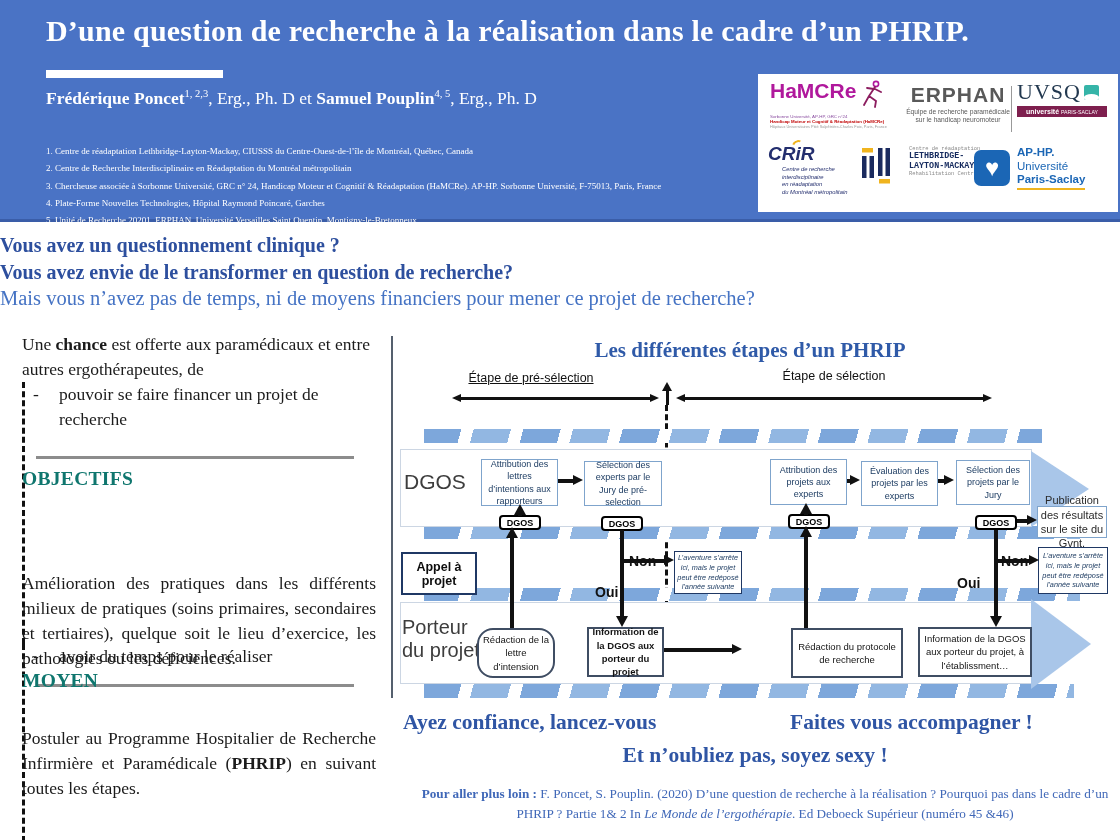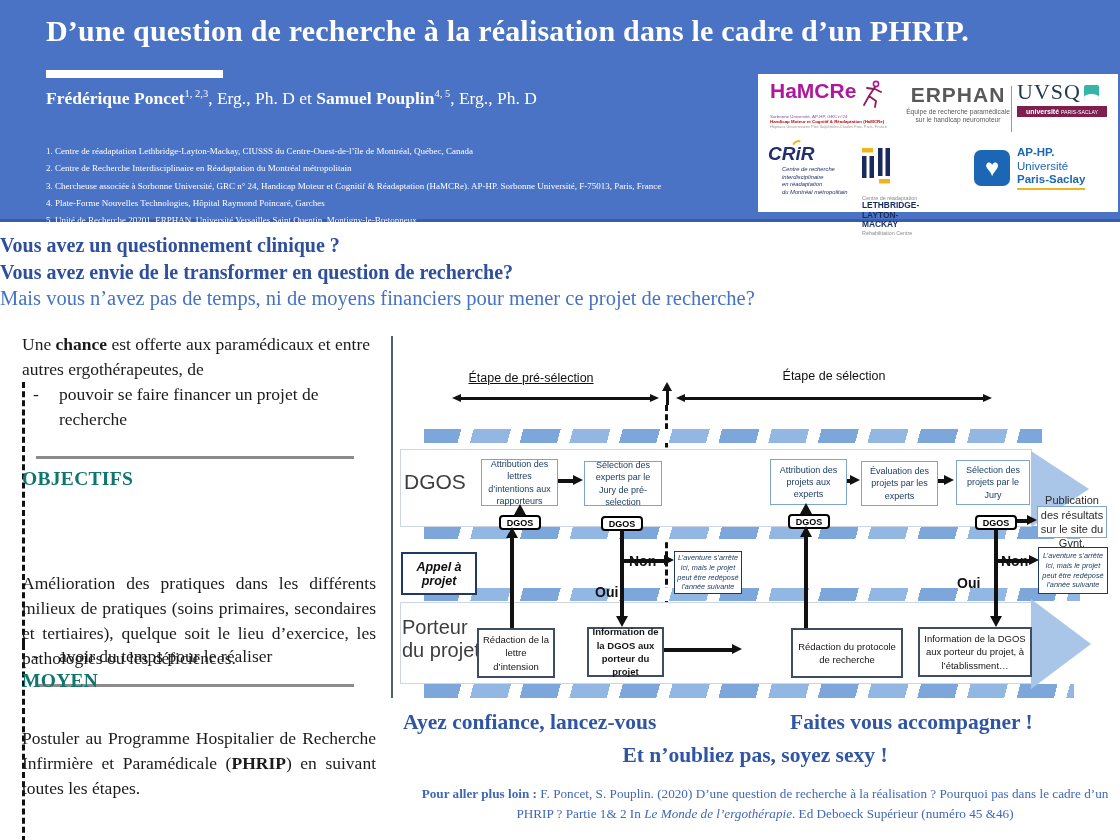--- a/index.html
+++ b/index.html
@@ -37,21 +37,21 @@
   .uvsq-mark:after{content:"";position:absolute;left:0;bottom:0;width:15px;height:6px;background:#fff;border-radius:50% 50% 0 0;}
   .uvsq-band{margin-top:3px;width:90px;background:#7e1f4e;color:#fff;text-align:center;
              font-family:"Liberation Sans",sans-serif;font-size:7px;padding:2px 0;}
   .uvsq-band .b1{font-weight:bold;}
   .uvsq-band .b2{font-size:5.2px;}
   .crir{left:10px;top:70px;width:92px;font-family:"Liberation Sans",sans-serif;}
   .crir-name{font-style:italic;font-weight:bold;font-size:19px;color:#232e6e;line-height:1;position:relative;}
   .crir-acc{position:absolute;left:24px;top:-4px;width:9px;height:9px;border:2.5px solid transparent;
             border-top:2.5px solid #f0b41e;border-radius:50%;transform:rotate(-25deg);}
   .crir-sub{font-size:5.8px;font-style:italic;color:#232e6e;line-height:1.3;margin-top:3px;margin-left:14px;}
-  .llm{left:104px;top:72px;display:flex;gap:7px;font-family:Liberation Sans, sans-serif;flex-direction:column;}
+  .llm{left:104px;top:72px;display:flex;gap:13px;font-family:Liberation Mono, monospace;}
   .llm-text{width:72px;}
   .llm-top{font-size:5.4px;color:#8a8a8a;}
   .llm-name{font-size:8.4px;font-weight:bold;color:#152a5e;line-height:1.15;}
   .llm-sub{font-size:5.4px;color:#8a8a8a;}
   .aphp{left:216px;top:72px;display:flex;gap:7px;align-items:center;font-family:"Liberation Sans",sans-serif;}
   .aphp-icon{width:36px;height:36px;background:#1b66b5;border-radius:7px;color:#fff;display:flex;
              align-items:center;justify-content:center;font-size:24px;line-height:1;}
   .aphp-text{font-size:11.5px;color:#1b66b5;line-height:1.18;}
   .aphp-text .l1,.aphp-text .l3{font-weight:bold;}
   .aphp-text .l3{display:inline-block;border-bottom:2.5px solid #f0b41e;padding-bottom:1px;}
@@ -86,21 +86,21 @@
   .sm.hd-r{border-top-width:4.5px;border-bottom-width:4.5px;border-left-width:9px;}
   .sm.hd-l{border-top-width:4.5px;border-bottom-width:4.5px;border-right-width:9px;}
   .sm.hd-u{border-left-width:5px;border-right-width:5px;border-bottom-width:9px;}
   .dbox{position:absolute;box-sizing:border-box;background:#fff;display:flex;align-items:center;justify-content:center;
         text-align:center;font-family:"Liberation Sans",sans-serif;}
   .bx-blue{border:1.4px solid #7fa4cc;color:#17375e;font-size:9px;line-height:1.35;padding:1px 3px;}
   .bx-dark{border:2px solid #3f4d63;color:#141414;font-size:9.5px;line-height:1.4;padding:1px 3px;}
   .tag{border:2px solid #000;border-radius:4px;font-weight:bold;font-size:9px;color:#000;}
   .bx-avent{border:1.8px solid #1f3864;color:#17365d;font-size:7.3px;font-style:italic;line-height:1.35;padding:1px 2px;}
   .bx-pub{border:1.4px solid #7fa4cc;color:#2b2b2b;font-size:11px;line-height:1.3;padding:10px 2px;}
-  .bx-appel{border:2.5px solid #1f3864;font-weight:bold;font-style:italic;font-size:12.5px;color:#0d0d0d;}
+  .bx-appel{border:2.5px solid #1f3864;font-weight:bold;font-size:12.5px;color:#0d0d0d;}
   .row-lab{font-family:"Liberation Sans",sans-serif;color:#3d3d3d;}
   .yn{position:absolute;font-family:"Liberation Sans",sans-serif;font-size:14px;font-weight:600;color:#111;}
 
   
   .slog{font-size:21.5px;font-weight:bold;color:#2f55a4;}
   .ref{left:412px;top:784px;width:706px;font-size:13.2px;color:#4068b8;line-height:1.55;text-align:center;}
   .ref .lead{font-weight:bold;}
   .ref .it{font-style:italic;}
 </style>
 </head>
@@ -210,20 +210,21 @@
   <div class="a hrline" style="left:36px;top:456px;width:318px;"></div>
   <div class="a sec-h" style="left:22px;top:468px;">OBJECTIFS</div>
   <div class="a body-txt just" style="left:22px;top:571px;width:354px;">Amélioration des pratiques dans les différents milieux de pratiques (soins primaires, secondaires et tertiaires), quelque soit le lieu d’exercice, les pathologies ou les déficiences.</div>
   <div class="a hrline" style="left:36px;top:684px;width:318px;"></div>
   <div class="a sec-h" style="left:22px;top:670px;">MOYEN</div>
   <div class="a body-txt just" style="left:22px;top:726px;width:354px;">
     <span>Postuler au Programme Hospitalier de Recherche Infirmière et Paramédicale (</span><b>PHRIP</b><span>) en suivant toutes les étapes.</span>
   </div>
   <div class="a vdiv"></div>
 
+  <div class="a dtitle">Les différentes étapes d’un PHRIP</div>
 
   <div class="a stage-lab" style="left:428px;top:371px;width:206px;text-decoration:underline;">Étape de pré-sélection</div>
   <div class="a stage-lab" style="left:676px;top:369px;width:316px;">Étape de sélection</div>
   <div class="ln" style="left:461px;top:397px;width:189px;height:2.5px;"></div>
   <div class="hd-l sm" style="left:452px;top:394px;"></div>
   <div class="hd-r sm" style="left:650px;top:394px;"></div>
   <div class="ln" style="left:685px;top:397px;width:298px;height:2.5px;"></div>
   <div class="hd-l sm" style="left:676px;top:394px;"></div>
   <div class="hd-r sm" style="left:983px;top:394px;"></div>
   <div class="ln" style="left:666px;top:391px;width:3px;height:14px;"></div>
@@ -253,21 +254,21 @@
   <div class="dbox tag" style="left:499px;top:515px;width:42px;height:15px;">DGOS</div>
   <div class="dbox tag" style="left:601px;top:516px;width:42px;height:15px;">DGOS</div>
   <div class="dbox tag" style="left:788px;top:514px;width:42px;height:15px;">DGOS</div>
   <div class="dbox tag" style="left:975px;top:515px;width:42px;height:15px;">DGOS</div>
 
   <div class="dbox bx-appel" style="left:401px;top:552px;width:76px;height:43px;">Appel à projet</div>
   <div class="dbox bx-pub" style="left:1037px;top:506px;width:70px;height:32px;">Publication des résultats sur le site du Gvnt.</div>
   <div class="dbox bx-avent" style="left:674px;top:551px;width:68px;height:43px;">L’aventure s’arrête ici, mais le projet peut être redéposé l’année suivante</div>
   <div class="dbox bx-avent" style="left:1038px;top:547px;width:70px;height:47px;">L’aventure s’arrête ici, mais le projet peut être redéposé l’année suivante</div>
 
-  <div class="dbox bx-dark" style="left:477px;top:628px;width:78px;height:50px;">Rédaction de la lettre d’intension</div>
+  <div class="dbox bx-dark" style="left:477px;top:628px;width:78px;height:50px;border-radius:16px;">Rédaction de la lettre d’intension</div>
   <div class="dbox bx-dark" style="left:587px;top:627px;width:77px;height:50px;font-weight:bold;">Information de la DGOS aux porteur du projet</div>
   <div class="dbox bx-dark" style="left:743px;top:628px;width:112px;height:50px;margin-left:48px;">Rédaction du protocole de recherche</div>
   <div class="dbox bx-dark" style="left:918px;top:627px;width:114px;height:50px;">Information de la DGOS aux porteur du projet, à l’établissment…</div>
 
   <div class="ln" style="left:510px;top:534px;width:4px;height:94px;"></div>
   <div class="hd-u" style="left:506px;top:527px;"></div>
   <div class="ln" style="left:518px;top:512px;width:4px;height:4px;"></div>
   <div class="hd-u" style="left:514px;top:504px;"></div>
   <div class="ln" style="left:558px;top:479px;width:16px;height:3.5px;"></div>
   <div class="hd-r" style="left:573px;top:475px;"></div>

